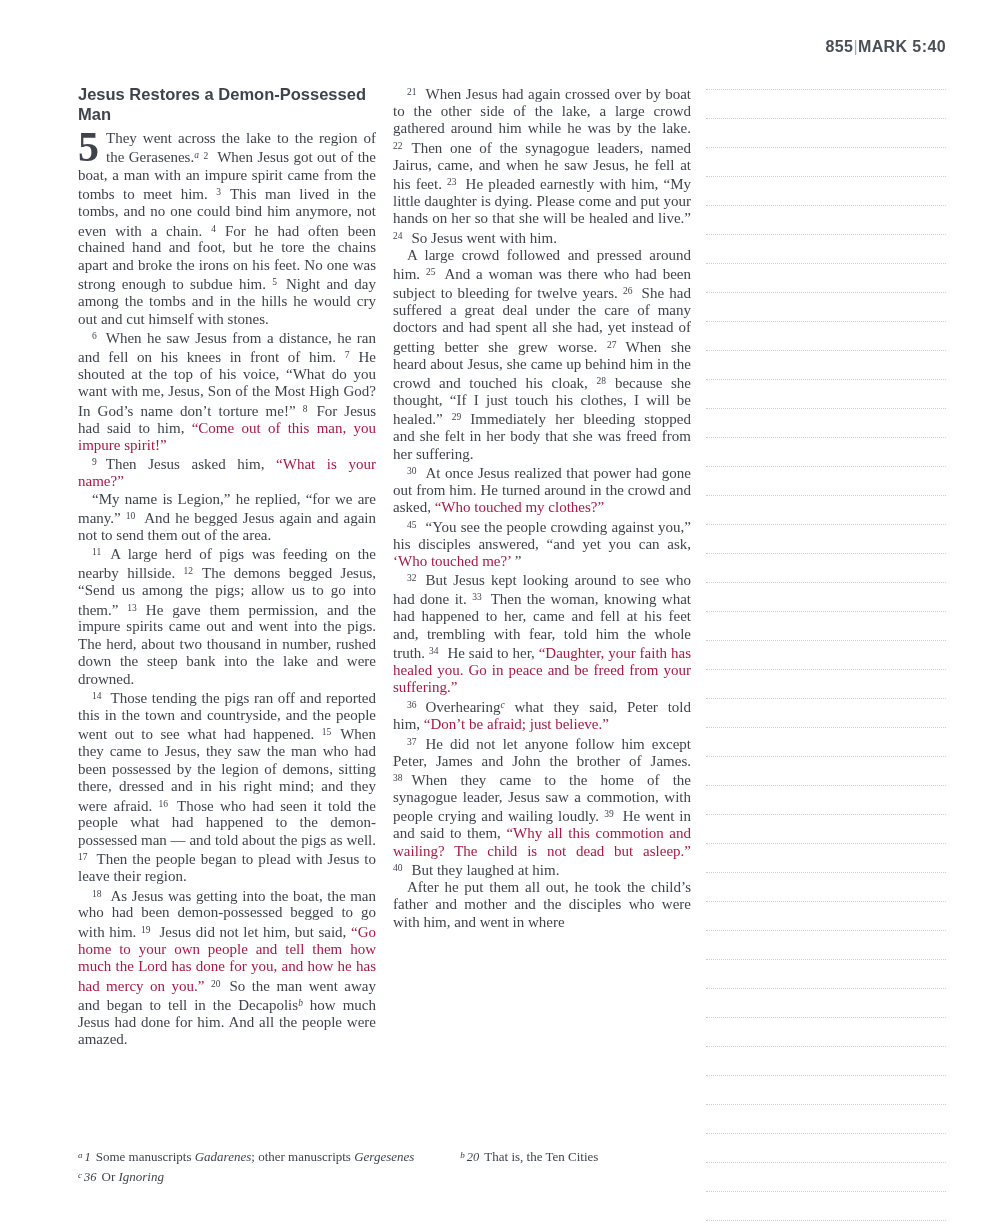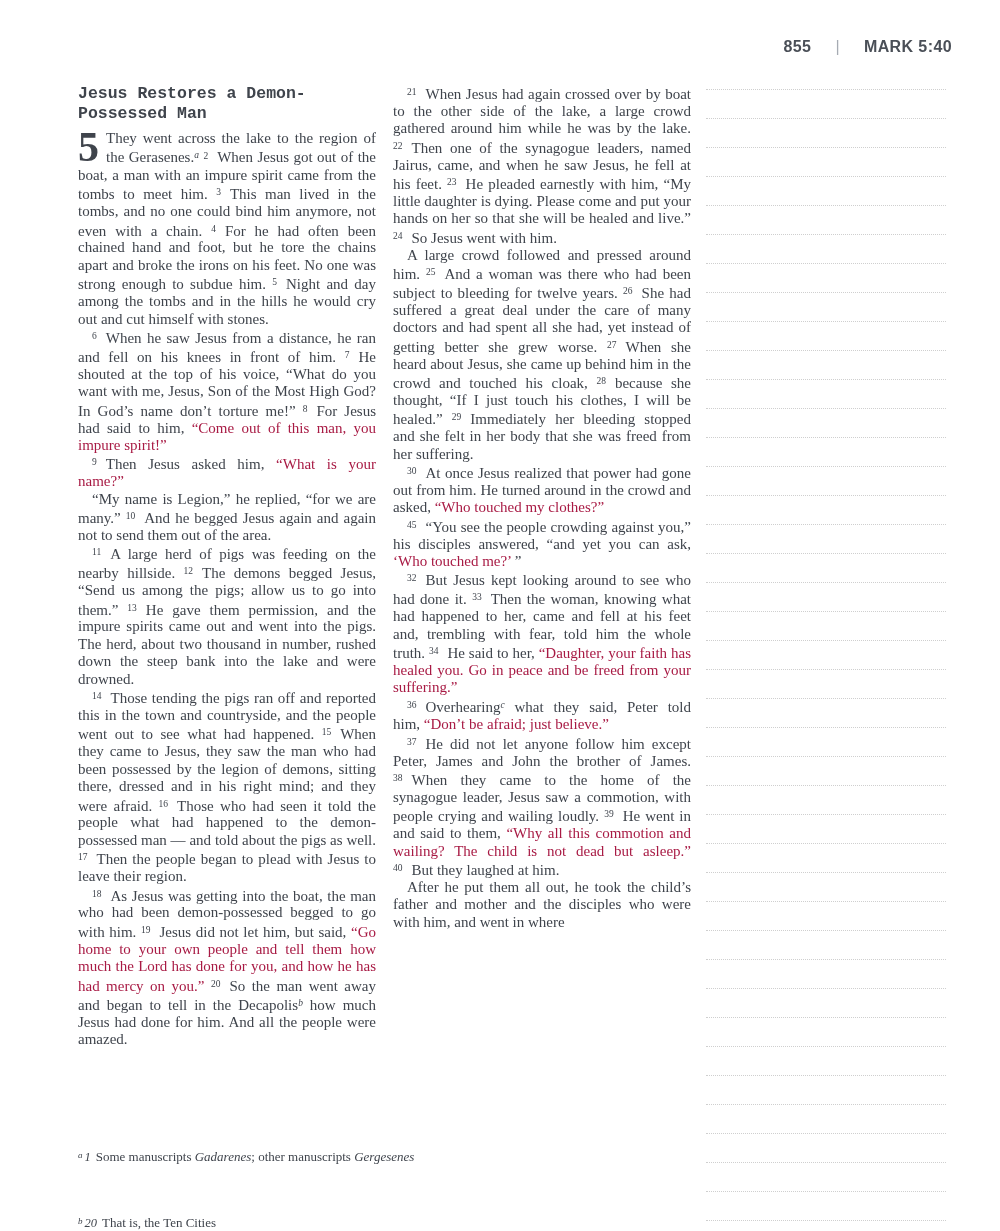--- a/index.html
+++ b/index.html
@@ -8,35 +8,35 @@
     background:#ffffff;
     font-family:"Liberation Serif","DejaVu Serif",serif;
     color:var(--ink,#3f444c);
     overflow:hidden;
     position:relative;
   }
   .page { position:absolute; inset:0; }
 
   
   .page-header {
-    position:absolute; top:38px; right:48px;
+    position:absolute; top:38px; right:54px;
     font-family:"Liberation Sans","DejaVu Sans",sans-serif;
     font-size:16px; font-weight:600; letter-spacing:0.4px;
     color:var(--head,#4a4f57);
-    display:flex; align-items:baseline; gap:24px;padding-left:24px;
+    display:flex; align-items:baseline; gap:0;padding-left:24px;
   }
   .page-header .divider { color:#a6abb3; font-weight:400; }
 
   
   .col { position:absolute; top:84px; width:298px; }
   .col-left  { left:78px; }
   .col-right { left:393px; }
   .col h2 {
     margin:0 0 6px 0;
-    font-family:Liberation Mono, monospace;
+    font-family:Liberation Sans, sans-serif;
     font-size:16.5px; line-height:20px; font-weight:700;
     color:var(--ink,#3f444c);
   }
   .para {
     margin:0; font-size:15px; line-height:17.4px;
     text-align:justify; hyphens:auto;
   }
   .para.indent { text-indent:14px; }
   .dropcap {
     float:left; font-weight:700;
@@ -51,21 +51,21 @@
 
   
   .journal { position:absolute; top:61px; left:706px; width:240px; }
   .journal-line { height:28px; border-bottom:1px dotted var(--dots,#cfcfcf); }
 
   
   .footnotes {
     position:absolute; left:78px; top:1146px; width:620px;
     font-size:13px; line-height:18px; color:var(--ink,#3f444c);
   }
-  .fn-row { display:flex; gap:46px; white-space:nowrap;flex-direction:column; }
+  .fn-row { display:flex; gap:46px; white-space:nowrap; }
   .fn-item { }
   .fn-letter { font-style:italic; font-size:9px; vertical-align:3px; padding-right:2px; }
   .fn-ref { font-style:italic; font-size:12.5px; padding-right:5px; }
 </style>
 </head>
 <body>
 
 <div class="page">
 
   <header class="page-header">

